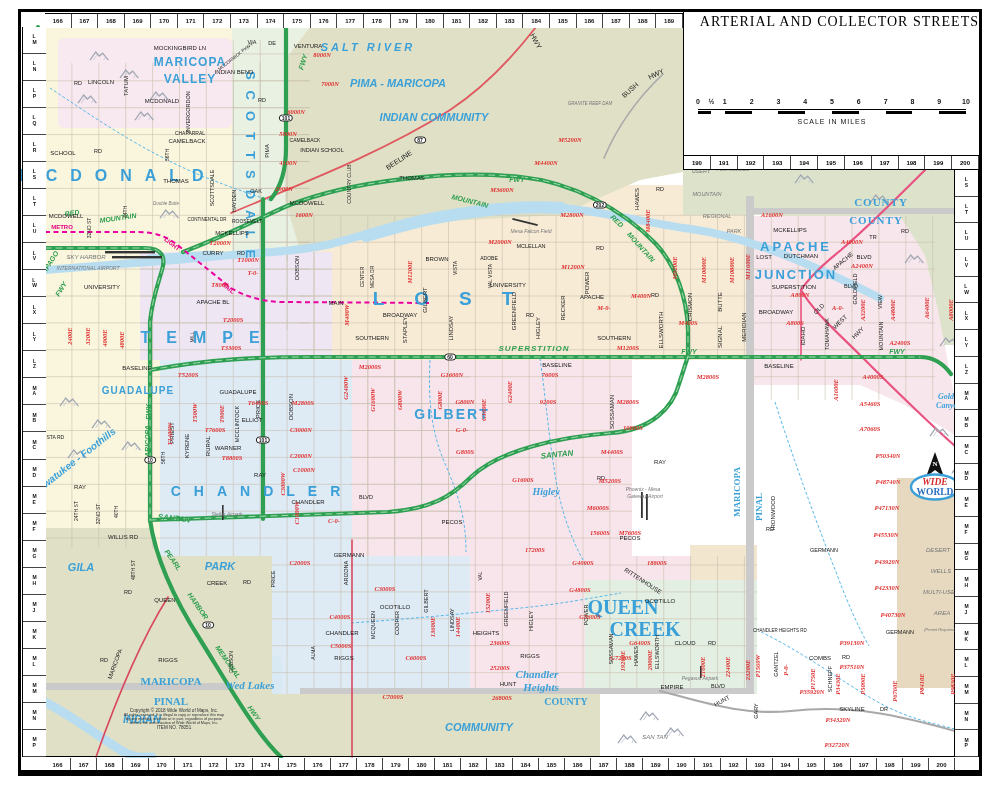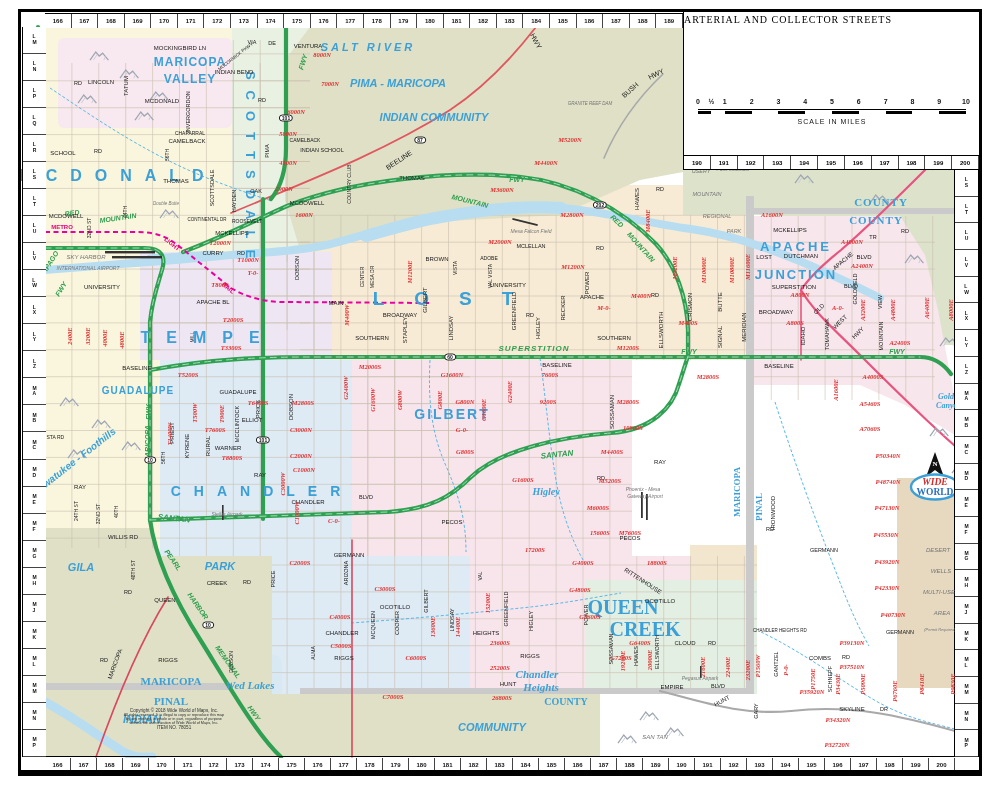--- a/index.html
+++ b/index.html
@@ -21,21 +21,21 @@
   #band-bottom .cell{border-right:0.5px solid #444;}
   #band-left{left:22px;top:27px;width:23px;height:730px;flex-direction:column;border-left:1px solid #000;}
   #band-left .cell{border-bottom:0.5px solid #444;font-size:5px;white-space:pre-line;line-height:1.15;}
   #band-right{left:955px;top:170px;width:23px;height:587px;flex-direction:column;border-right:1px solid #000;}
   #band-right .cell{border-bottom:0.5px solid #444;font-size:5px;white-space:pre-line;line-height:1.15;}
   
   #title-block{position:absolute;left:683px;top:12px;width:296px;height:158px;background:#fff;
     border-left:1.5px solid #000;border-bottom:1.5px solid #000;box-sizing:border-box;z-index:7;}
   #title-block .ttl{font-family:"Liberation Serif",serif;font-weight:bold;font-size:39px;
     text-align:center;margin-top:16px;letter-spacing:1px;color:#000;}
-  #title-block .sub{font-family:"Liberation Serif",serif;font-size:10px;text-align:left;
+  #title-block .sub{font-family:"Liberation Serif",serif;font-size:14px;text-align:right;
     letter-spacing:1px;margin-top:2px;color:#000;}
   #scale-wrap{position:absolute;left:14px;top:86px;width:268px;height:36px;}
   #scale-nums{position:relative;height:10px;}
   #scale-nums span{position:absolute;transform:translateX(-50%);font-size:7px;font-weight:bold;color:#111;}
   #scale-bar{position:relative;height:5px;border-top:1px solid #000;margin-top:1px;}
   #scale-bar i{position:absolute;top:1px;height:3px;background:#000;}
   #scale-cap{text-align:center;font-size:7px;margin-top:3px;letter-spacing:1px;color:#111;}
   #title-gridrow{position:absolute;left:0;bottom:0;width:100%;height:14px;display:flex;
     border-top:1px solid #000;box-sizing:border-box;}
   #title-gridrow .cell{flex:1;display:flex;align-items:center;justify-content:center;
@@ -384,21 +384,21 @@
         <span class="lbl ser" style="left: 250px; top: 685px; font-size: 11px; transform: translate(-50%, -50%);">Wed Lakes</span>
         <span class="lbl ser" style="left: 946px; top: 397px; font-size: 8px; transform: translate(-50%, -50%);">Gold</span>
         <span class="lbl ser" style="left: 949px; top: 406px; font-size: 8px; transform: translate(-50%, -50%);">Canyon</span>
         <span class="lbl wat" style="left: 74px; top: 462px; font-size: 10px; transform: translate(-50%, -50%) rotate(-38deg);">Ahwatukee - Foothills</span>
         <span class="lbl wat" style="left: 368px; top: 47px; letter-spacing: 3px; transform: translate(-50%, -50%);">SALT   RIVER</span>
         <span class="lbl wat" style="left: 398px; top: 83px; transform: translate(-50%, -50%);">PIMA - MARICOPA</span>
         <span class="lbl wat" style="left: 434px; top: 117px; transform: translate(-50%, -50%);">INDIAN   COMMUNITY</span>
         <span class="lbl wat" style="left: 81px; top: 567px; transform: translate(-50%, -50%);">GILA</span>
         <span class="lbl wat" style="left: 220px; top: 566px; transform: translate(-50%, -50%);">PARK</span>
         <span class="lbl wat" style="left: 142px; top: 719px; transform: translate(-50%, -50%);">INDIAN</span>
-        <span class="lbl wat" style="left: 492px; top: 727px; transform: translate(-50%, -50%);">COMMUNITY</span>
+        <span class="lbl wat" style="left: 479px; top: 727px; transform: translate(-50%, -50%);">COMMUNITY</span>
         <span class="lbl cnty" style="left: 171px; top: 681px; transform: translate(-50%, -50%);">MARICOPA</span>
         <span class="lbl cnty" style="left: 171px; top: 701px; transform: translate(-50%, -50%);">PINAL</span>
         <span class="lbl cnty" style="left: 881px; top: 202px; letter-spacing: 1px; transform: translate(-50%, -50%);">COUNTY</span>
         <span class="lbl cnty" style="left: 876px; top: 220px; letter-spacing: 1px; transform: translate(-50%, -50%);">COUNTY</span>
         <span class="lbl cnty" style="left: 566px; top: 702px; font-size: 10px; transform: translate(-50%, -50%);">COUNTY</span>
         <span class="lbl cnty" style="left: 737px; top: 492px; font-size: 9px; transform: translate(-50%, -50%) rotate(-90deg);">MARICOPA</span>
         <span class="lbl cnty" style="left: 759px; top: 507px; font-size: 9px; transform: translate(-50%, -50%) rotate(-90deg);">PINAL</span>
         <span class="lbl fwy" style="left: 33px; top: 105px; transform: translate(-50%, -50%) rotate(-90deg);">PIESTEWA</span>
         <span class="lbl fwy" style="left: 49px; top: 264px; transform: translate(-50%, -50%) rotate(-58deg);">PAPAGO</span>
         <span class="lbl fwy" style="left: 61px; top: 289px; transform: translate(-50%, -50%) rotate(-58deg);">FWY</span>

